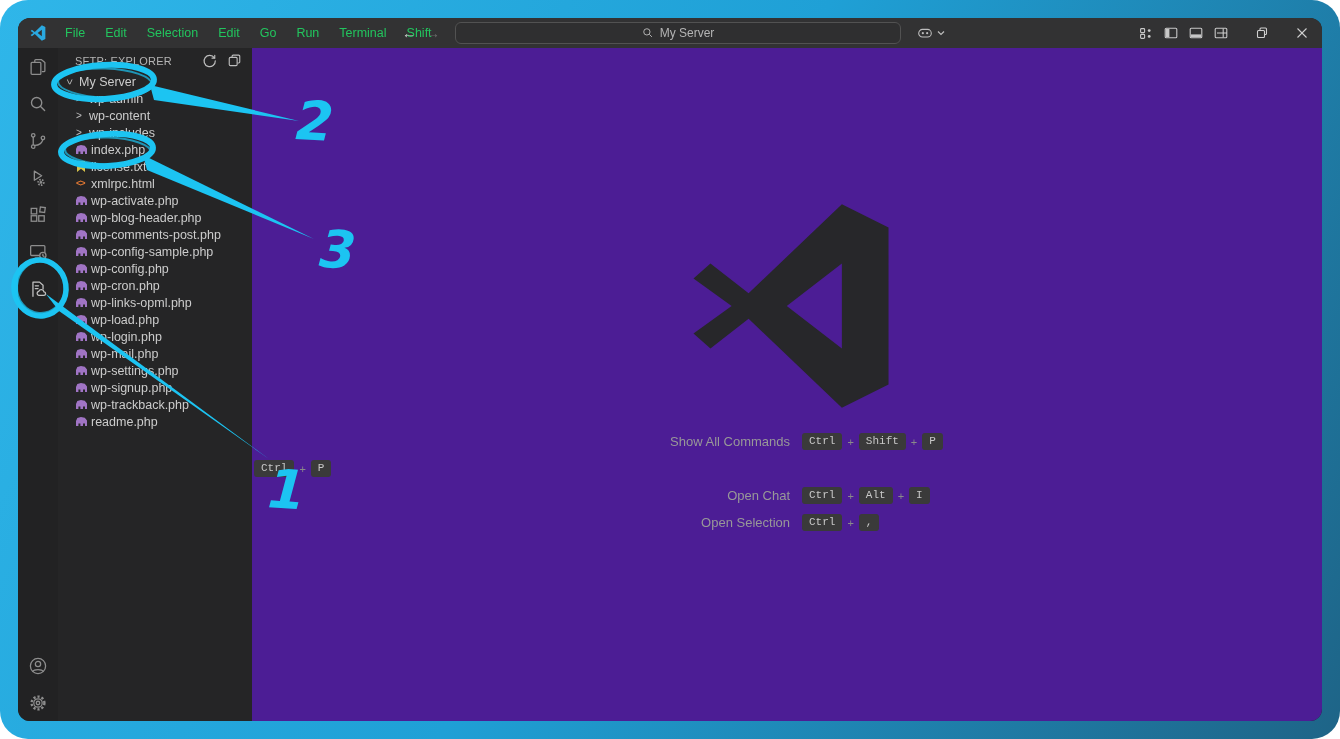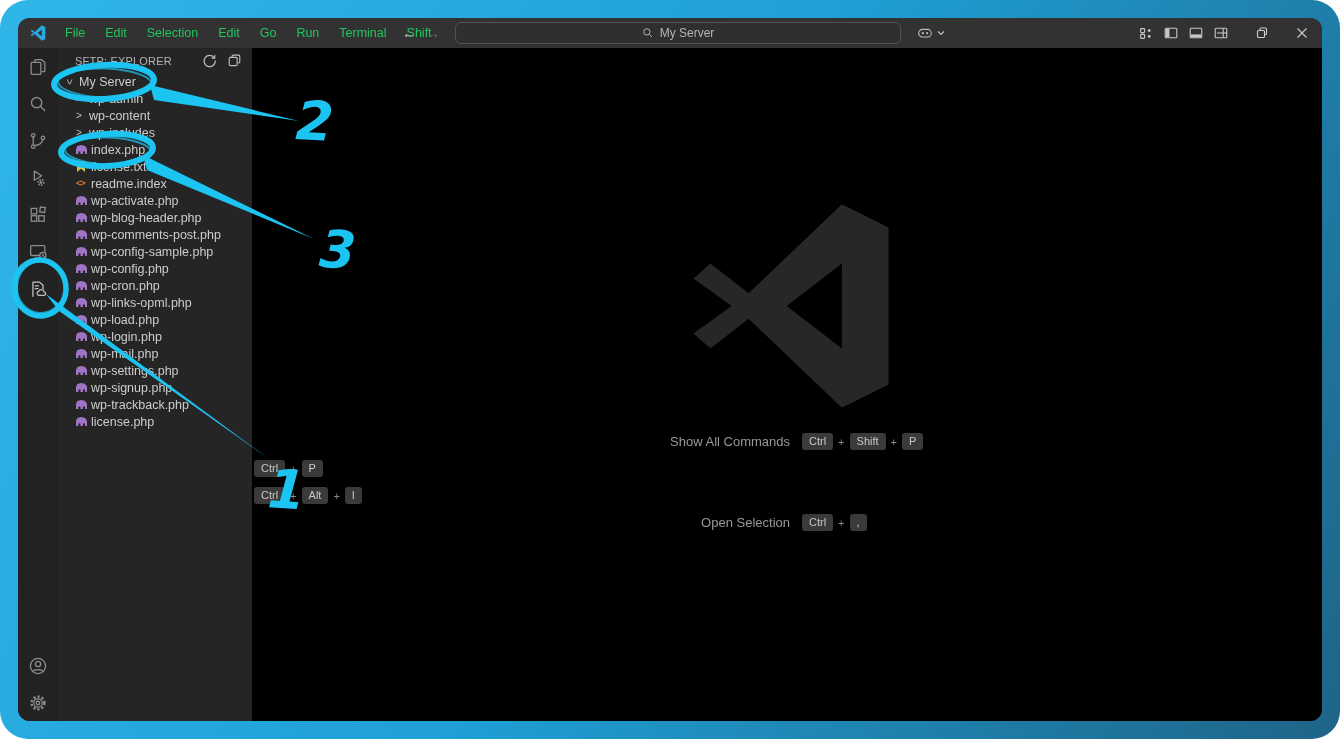--- a/index.html
+++ b/index.html
@@ -51,28 +51,28 @@
     background:#a074c4;
     clip-path:polygon(0% 45%,12% 12%,45% 0%,80% 8%,100% 40%,100% 100%,82% 100%,82% 72%,64% 72%,64% 100%,40% 100%,40% 72%,22% 72%,22% 100%,0% 100%); }
   .row[data-type="license"] .ficon { display:inline-block; }
   .row[data-type="license"] .ficon::before { content:""; position:absolute; left:1px; top:0; width:8px; height:11px;
     background:#d6c24a; clip-path:polygon(0 0,100% 0,100% 100%,50% 70%,0 100%); }
   .row[data-type="html"] .ficon { display:inline-block; }
   .row[data-type="html"] .ficon::before { content:"<>"; position:absolute; left:0; top:0;
     color:#e37933; font-size:9px; font-weight:bold; letter-spacing:-1px; }
   .tlabel { white-space:nowrap; color:#cccccc; }
 
-  .editor { flex:1; position:relative; background:#000000; }
+  .editor { flex:1; position:relative; background:#4c1d95; }
   .watermark { position:absolute; left:430px; top:152px; width:218px; height:212px; }
   .shortcuts { position:absolute; top:380px; left:0; right:0; }
   .shortcut-row { display:flex; align-items:center; height:27px; }
   .sc-label { flex:0 0 548px; text-align:right; color:#989898; font-size:13px; padding-right:10px; }
   .sc-keys { flex:1; display:flex; align-items:center; gap:5px; padding-left:2px; }
   .key { background:#3a3a3a; color:#c8c8c8; font-size:11px; border-radius:3px;
-    padding:2px 7px; line-height:1.2; min-width:10px; text-align:left; }
+    padding:2px 7px; line-height:1.2; min-width:10px; text-align:left;font-family:Liberation Mono, monospace; }
   .plus { color:#8a8a8a; font-size:11px; }
 
   
   .annotations { position:absolute; inset:0; pointer-events:none; }
   .ann-num { fill:#1cc4f2; font-family:"DejaVu Sans",sans-serif; font-weight:bold; font-style:italic; }
 
   svg { display:block; }
 </style>
 </head>
 <body>
@@ -286,21 +286,21 @@
 
             <div class="row" data-type="license">
 
               <span class="ficon"></span>
               <span class="tlabel">license.txt</span>
             </div>
 
             <div class="row" data-type="html">
 
               <span class="ficon"></span>
-              <span class="tlabel">readme.index</span>
+              <span class="tlabel">xmlrpc.html</span>
             </div>
 
             <div class="row" data-type="php">
 
               <span class="ficon"></span>
               <span class="tlabel">wp-activate.php</span>
             </div>
 
             <div class="row" data-type="php">
 
@@ -370,21 +370,21 @@
 
             <div class="row" data-type="php">
 
               <span class="ficon"></span>
               <span class="tlabel">wp-trackback.php</span>
             </div>
 
             <div class="row" data-type="php">
 
               <span class="ficon"></span>
-              <span class="tlabel">license.php</span>
+              <span class="tlabel">readme.php</span>
             </div>
           </div>
       </div>
 
       <div class="editor">
         <svg class="watermark" viewBox="0 0 100 100">
           <path fill="#27272a" fill-rule="evenodd" d="M74 2 L96 13 L96 87 L74 98 L30 56 L12 70 L4 63 L22 50 L4 37 L12 30 L30 44 Z M74 30 L48 50 L74 70 Z"></path>
         </svg>
         <div class="shortcuts">
 
@@ -401,20 +401,21 @@
 
             <div class="shortcut-row">
               <span class="sc-keys">
                 <span class="key">Ctrl</span>
                 <span class="plus">+</span>
                 <span class="key">P</span>
               </span>
             </div>
 
             <div class="shortcut-row">
+              <span class="sc-label">Open Chat</span>
               <span class="sc-keys">
                 <span class="key">Ctrl</span>
                 <span class="plus">+</span>
                 <span class="key">Alt</span>
                 <span class="plus">+</span>
                 <span class="key">I</span>
               </span>
             </div>
 
 

